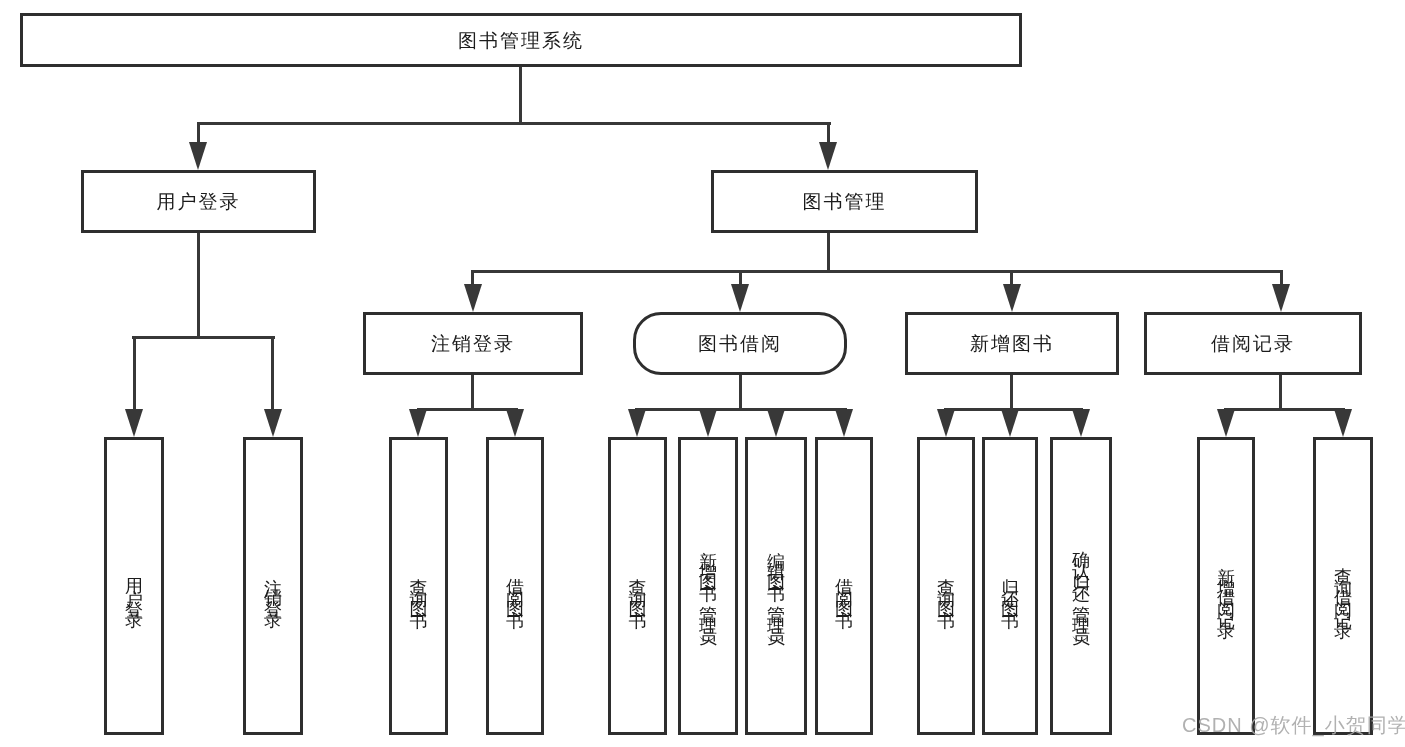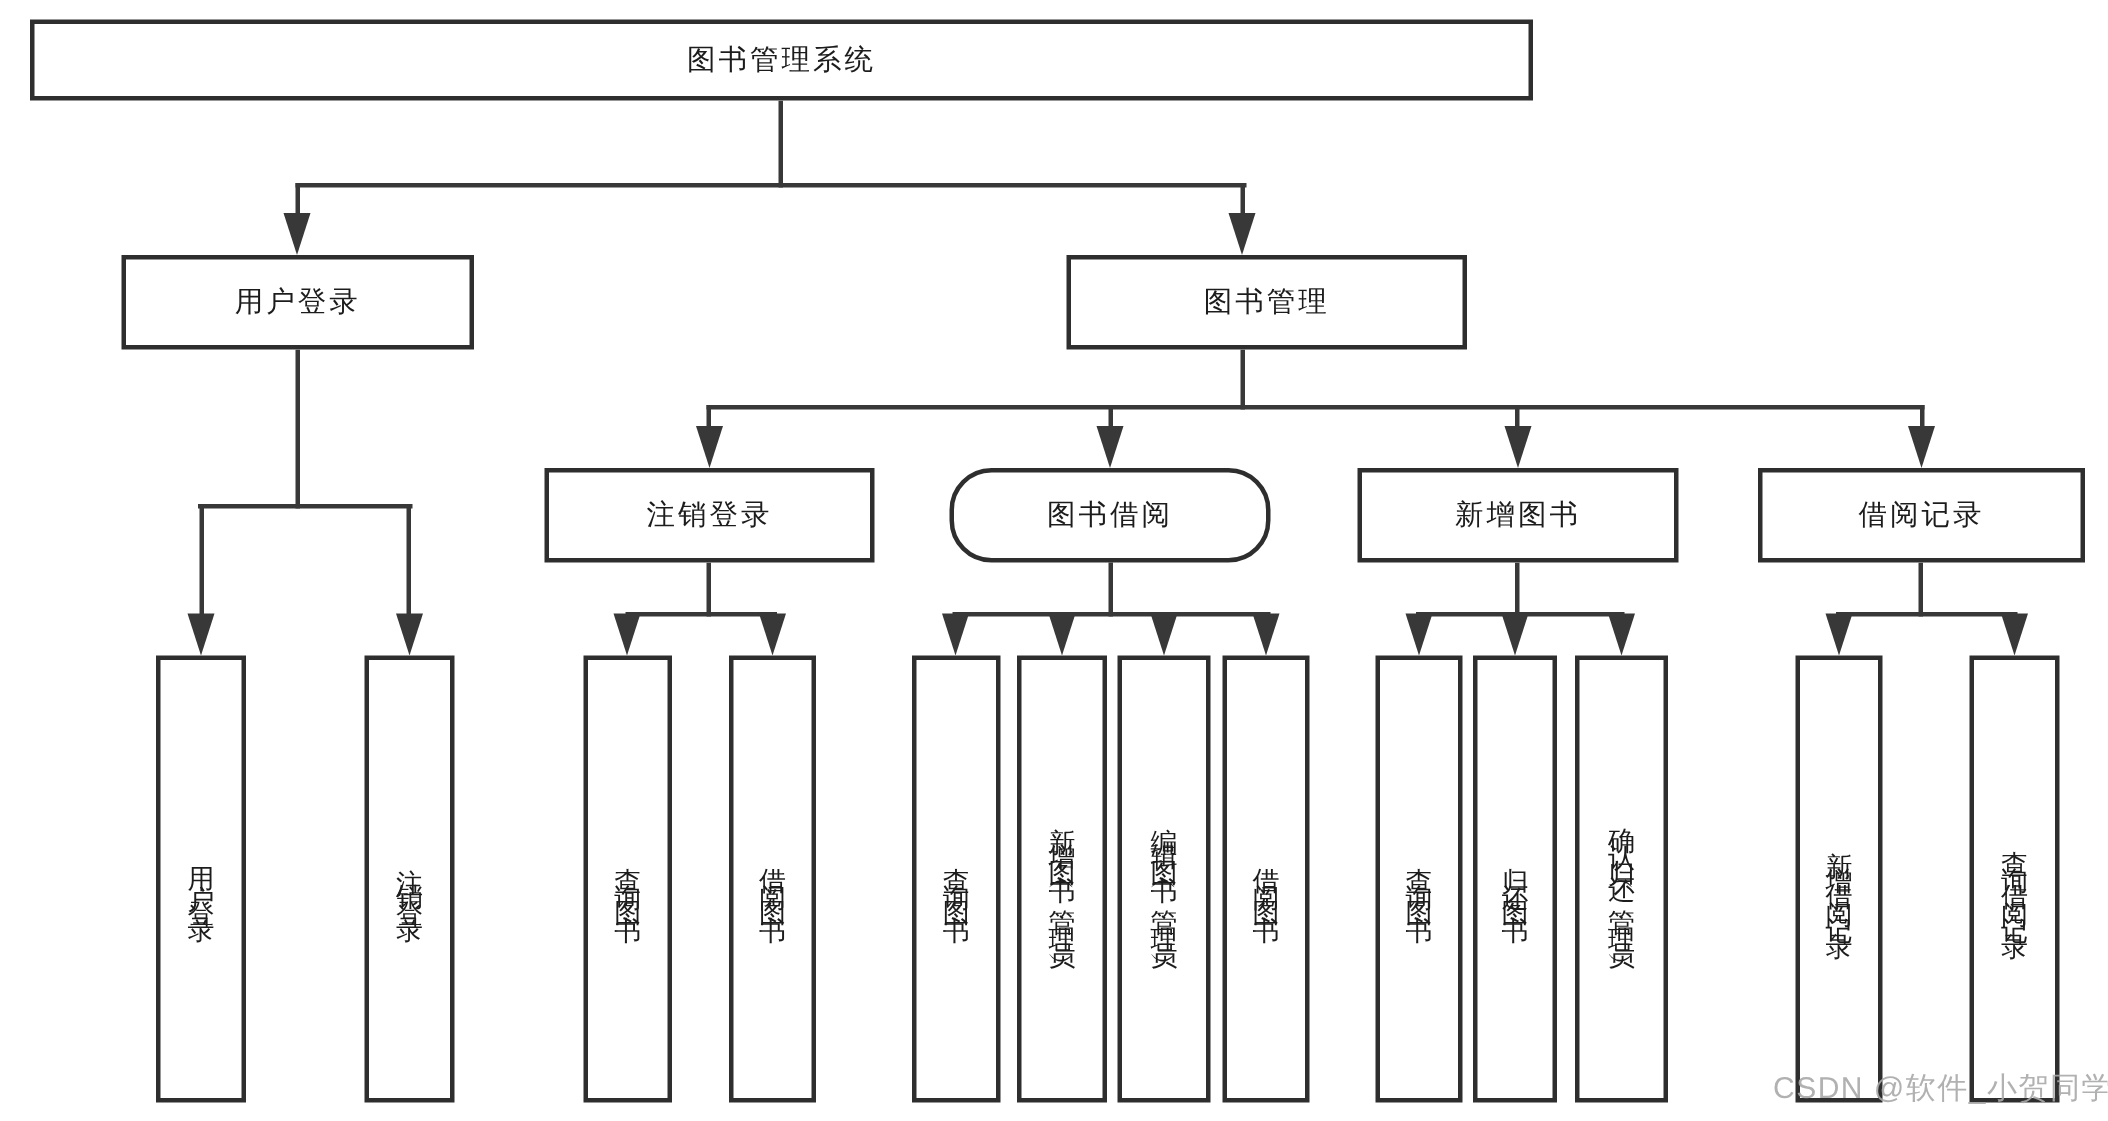--- a/index.html
+++ b/index.html
@@ -80,21 +80,21 @@
 
   <div class="box" style="left:363px;top:312px;width:220px;height:63px;">
     <span class="hl">注销登录</span>
   </div>
   <div class="box" style="left:633px;top:312px;width:214px;height:63px;border-radius:28px;">
     <span class="hl">图书借阅</span>
   </div>
   <div class="box" style="left:905px;top:312px;width:214px;height:63px;">
     <span class="hl">新增图书</span>
   </div>
-  <div class="box" style="left:1172px;top:312px;width:218px;height:63px;align-items:center;">
+  <div class="box" style="left:1144px;top:312px;width:218px;height:63px;align-items:center;">
     <span class="hl">借阅记录</span>
   </div>
 
   <div class="ln" style="left:471px;top:375px;width:3px;height:36px;"></div>
   <div class="ln" style="left:417px;top:408px;width:101px;height:3px;"></div>
   <div class="ar" style="left:409px;top:409px;"></div>
   <div class="ar" style="left:506px;top:409px;"></div>
 
   <div class="ln" style="left:739px;top:375px;width:3px;height:36px;"></div>
   <div class="ln" style="left:635px;top:408px;width:212px;height:3px;"></div>

